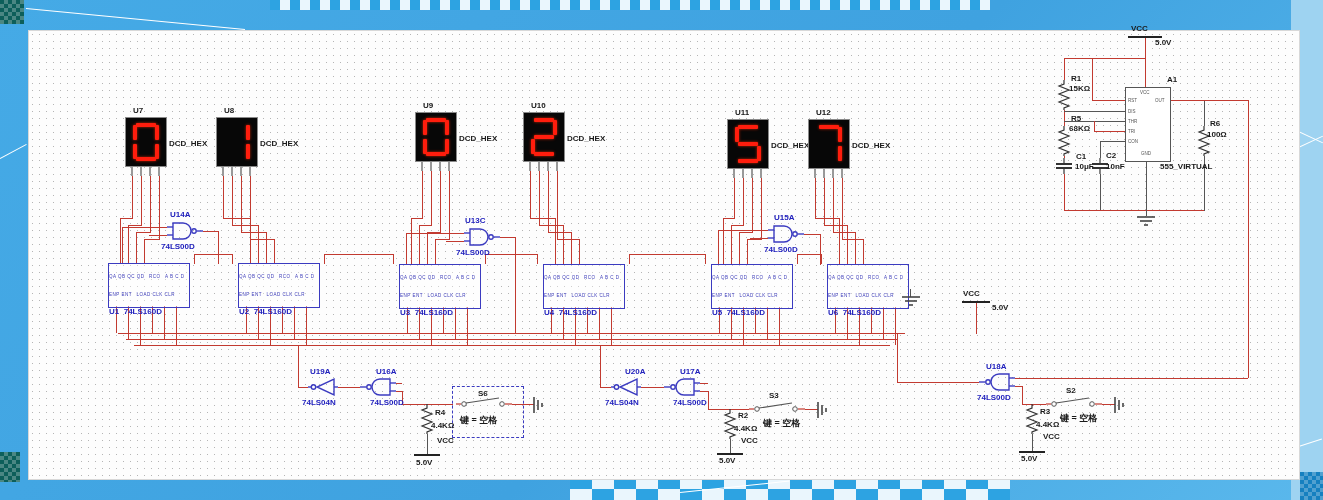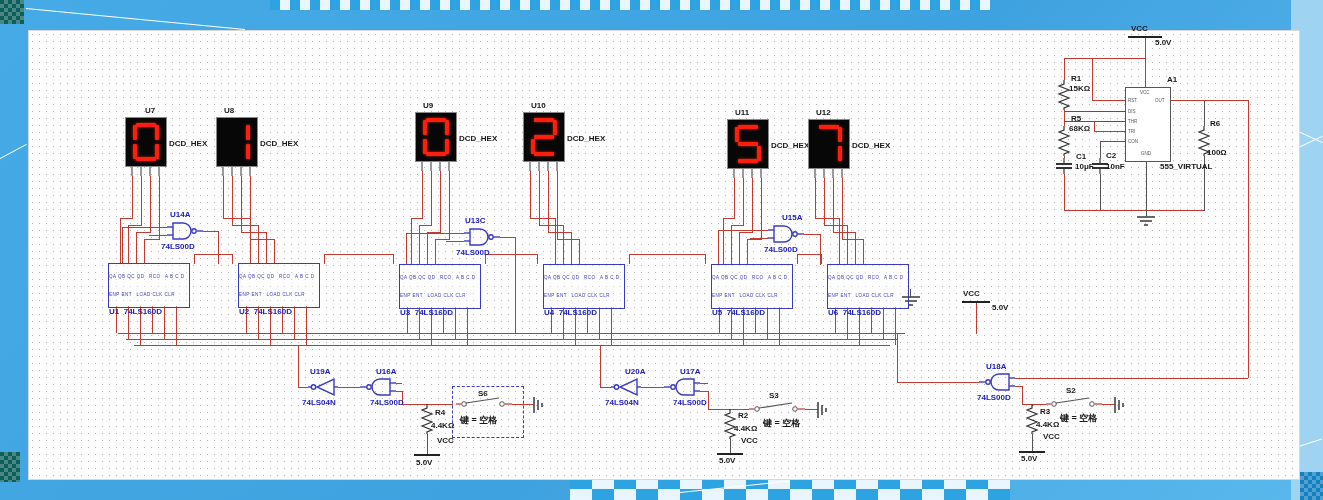--- a/index.html
+++ b/index.html
@@ -260,21 +260,21 @@
       <div class="w" style="left: 1100px; top: 141px; width: 1.2px; height: 17px; background: rgb(85, 85, 85);"></div>
       <div class="w" style="left: 1100px; top: 174px; width: 1.2px; height: 37px; background: rgb(85, 85, 85);"></div>
       <div class="w" style="left: 1064px; top: 210px; width: 141px; height: 1.2px; background: rgb(194, 58, 48);"></div>
       <div class="w" style="left: 1146px; top: 160px; width: 1.2px; height: 56px; background: rgb(85, 85, 85);"></div>
       <div class="w" style="left: 1204px; top: 100px; width: 1.2px; height: 26px; background: rgb(85, 85, 85);"></div>
       <div class="w" style="left: 1204px; top: 156px; width: 1.2px; height: 55px; background: rgb(85, 85, 85);"></div>
       <div class="w" style="left: 1169px; top: 100px; width: 79px; height: 1.2px; background: rgb(194, 58, 48);"></div>
     </div>
 
   <div class="comp" style="left:125px;top:117px">
-    <span class="lblk" style="left:20px;top:-11px">U7</span>
+    <span class="lblk" style="left:8px;top:-11px">U7</span>
     <div class="dbox">
         <div class="segwrap">
           <i class="seg seg-a"></i>
           <i class="seg seg-b"></i>
           <i class="seg seg-c"></i>
           <i class="seg seg-d"></i>
           <i class="seg seg-e"></i>
           <i class="seg seg-f"></i>
         </div>
       </div>
@@ -441,21 +441,21 @@
         <path d="M6,3 h10 a8,8 0 0 1 0,16 H6 z"></path>
           <circle cx="27" cy="11" r="2.2"></circle>
         <line x1="0" y1="7" x2="6" y2="7"></line>
           <line x1="0" y1="15" x2="6" y2="15"></line>
           <line x1="29.5" y1="11" x2="36" y2="11"></line>
       </g>
       </svg>
     <span class="lblb" style="left:-8px;top:22px">74LS00D</span>
   </div>
   <div class="comp" style="left:768px;top:223px">
-    <span class="lblb" style="left:14px;top:-10px">U15A</span>
+    <span class="lblb" style="left:6px;top:-10px">U15A</span>
     <svg width="36" height="22">
       <g fill="none" stroke="#3b3bc0" stroke-width="1.4">
         <path d="M6,3 h10 a8,8 0 0 1 0,16 H6 z"></path>
           <circle cx="27" cy="11" r="2.2"></circle>
         <line x1="0" y1="7" x2="6" y2="7"></line>
           <line x1="0" y1="15" x2="6" y2="15"></line>
           <line x1="29.5" y1="11" x2="36" y2="11"></line>
       </g>
       </svg>
     <span class="lblb" style="left:-4px;top:22px">74LS00D</span>
@@ -648,21 +648,21 @@
       <path d="M6,0 L6,4 L1,6 L11,10 L1,14 L11,18 L1,22 L11,26 L6,28 L6,30" fill="none" stroke="#333" stroke-width="1.2"></path>
       </svg>
     <span class="lblk" style="left:13px;top:-12px">R5</span>
     <span class="lblk" style="left:11px;top:-2px">68KΩ</span>
   </div>
   <div class="comp" style="left:1198px;top:126px">
     <svg width="12" height="30">
       <path d="M6,0 L6,4 L1,6 L11,10 L1,14 L11,18 L1,22 L11,26 L6,28 L6,30" fill="none" stroke="#333" stroke-width="1.2"></path>
       </svg>
     <span class="lblk" style="left:12px;top:-7px">R6</span>
-    <span class="lblk" style="left:9px;top:22px">100Ω</span>
+    <span class="lblk" style="left:9px;top:4px">100Ω</span>
   </div>
 
   <div class="comp" style="left:1054px;top:158px">
     <svg width="20" height="16">
       <line x1="10" y1="0" x2="10" y2="6" stroke="#333" stroke-width="1.2"></line>
       <line x1="2" y1="6" x2="18" y2="6" stroke="#333" stroke-width="2"></line>
       <line x1="2" y1="10" x2="18" y2="10" stroke="#333" stroke-width="2"></line>
       <line x1="10" y1="10" x2="10" y2="16" stroke="#333" stroke-width="1.2"></line>
     </svg>
     <span class="lblk" style="left:22px;top:-6px">C1</span>

